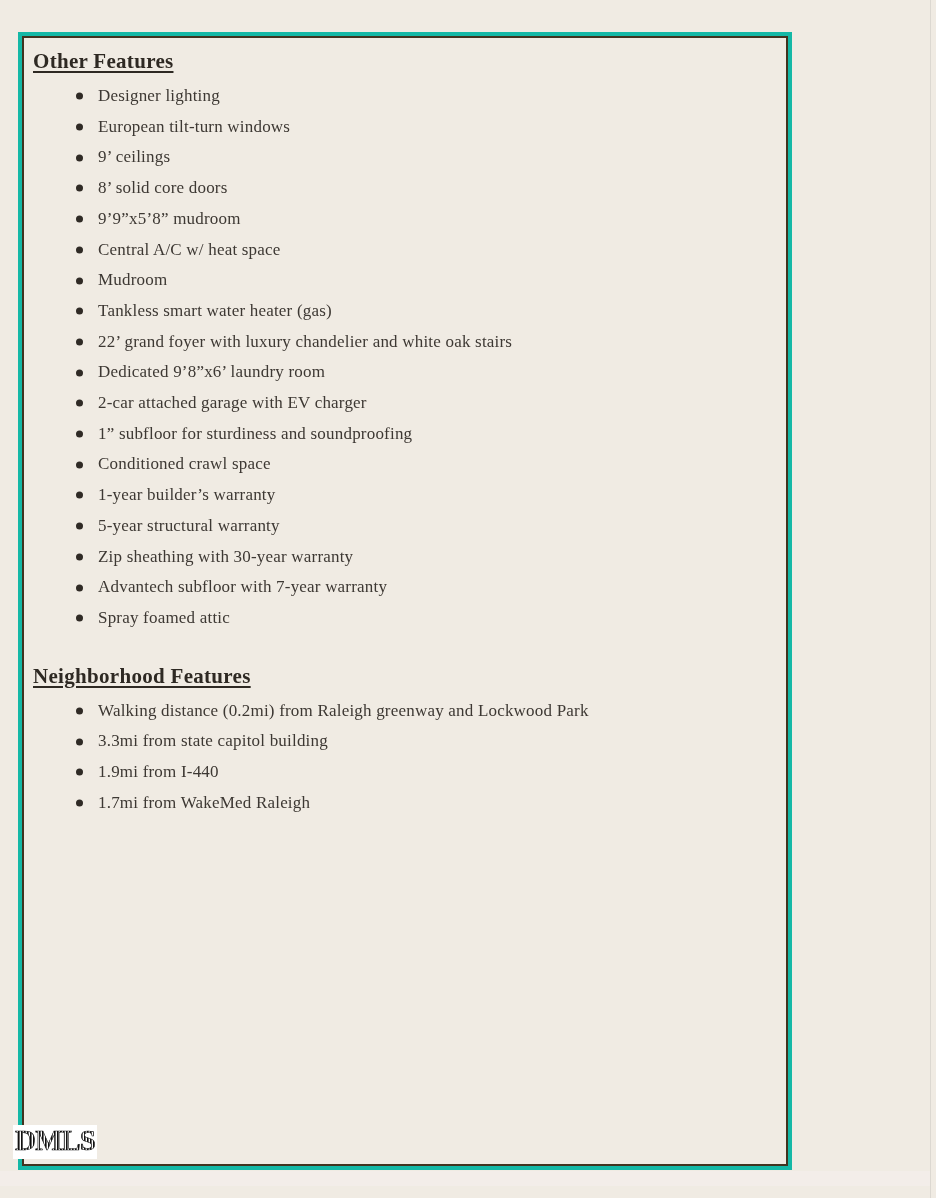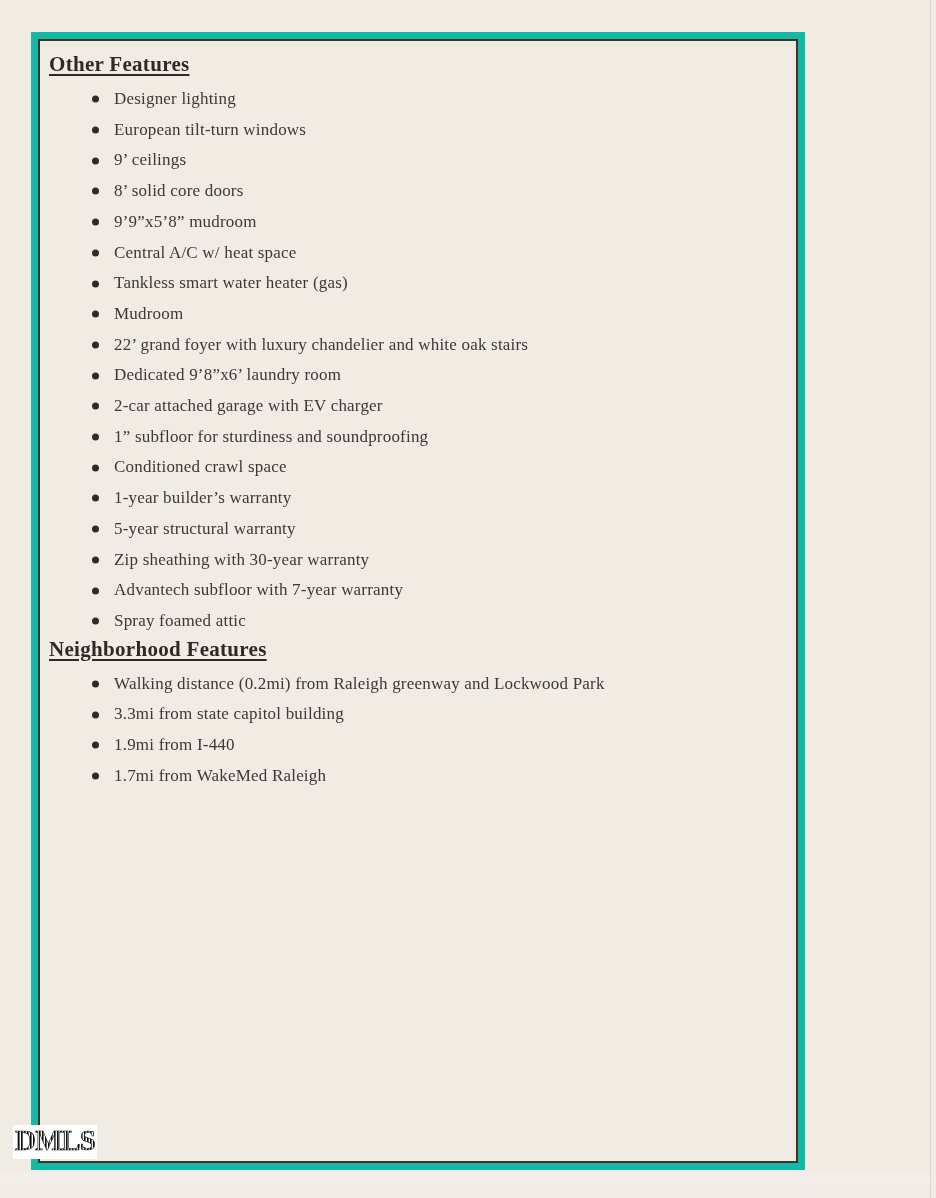--- a/index.html
+++ b/index.html
@@ -9,47 +9,47 @@
   body {
     width: 936px;
     height: 1198px;
     position: relative;
     background: #f0ebe3;
     font-family: "Liberation Serif", serif;
     overflow: hidden;
   }
   .frame {
     position: absolute;
-    left: 31px;
+    left: 18px;
     top: 32px;
     width: 774px;
     height: 1138px;
     box-sizing: border-box;
-    border: 7px solid #14b8a6;
+    border: 4px solid #14b8a6;
   }
   .frame-inner {
     width: 100%;
     height: 100%;
     box-sizing: border-box;
     border: 2px solid #41331f;
     padding: 11px 16px 0 9px;
     overflow: hidden;
   }
   h2.section-heading {
     margin: 0;
     font-size: 21px;
     font-weight: bold;
     color: #2e2923;
     letter-spacing: 0.3px;
     text-decoration: underline;
     text-decoration-thickness: 2px;
     text-underline-offset: 3px;
   }
   section.features-section { margin: 0; }
-  section.features-section + section.features-section { }
+  section.features-section + section.features-section { margin-top: 30px; }
   ul.feature-list {
     list-style: none;
     margin: 7px 0 0 0;
     padding: 0 0 0 65px;
   }
   ul.feature-list li {
     position: relative;
     font-size: 17px;
     line-height: 30.7px;
     color: #3d3833;
@@ -104,22 +104,22 @@
     <section class="features-section">
       <h2 class="section-heading">Other Features</h2>
       <ul class="feature-list">
 
       <li>Designer lighting</li>
           <li>European tilt-turn windows</li>
           <li>9’ ceilings</li>
           <li>8’ solid core doors</li>
           <li>9’9”x5’8” mudroom</li>
           <li>Central A/C w/ heat space</li>
+          <li>Mudroom</li>
           <li>Tankless smart water heater (gas)</li>
-          <li>Mudroom</li>
           <li>22’ grand foyer with luxury chandelier and white oak stairs</li>
           <li>Dedicated 9’8”x6’ laundry room</li>
           <li>2-car attached garage with EV charger</li>
           <li>1” subfloor for sturdiness and soundproofing</li>
           <li>Conditioned crawl space</li>
           <li>1-year builder’s warranty</li>
           <li>5-year structural warranty</li>
           <li>Zip sheathing with 30-year warranty</li>
           <li>Advantech subfloor with 7-year warranty</li>
           <li>Spray foamed attic</li>

